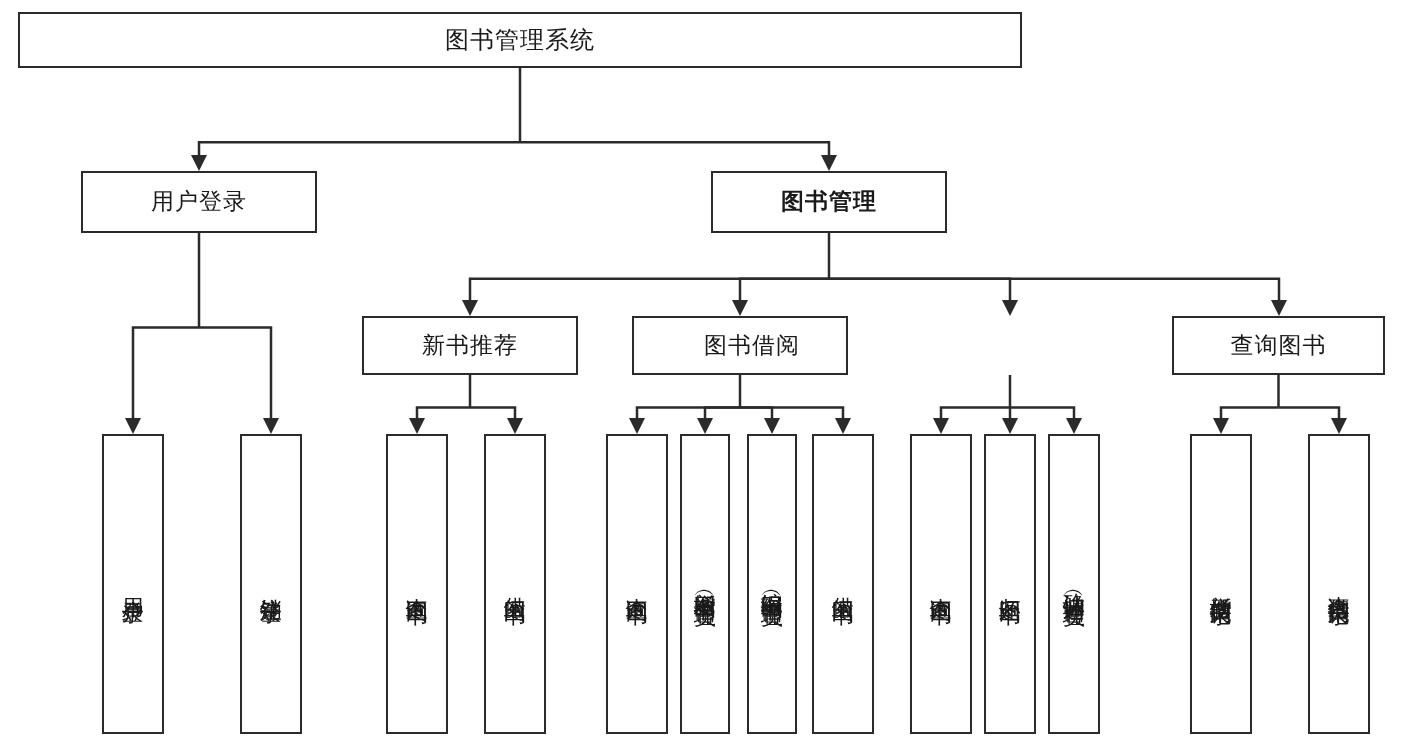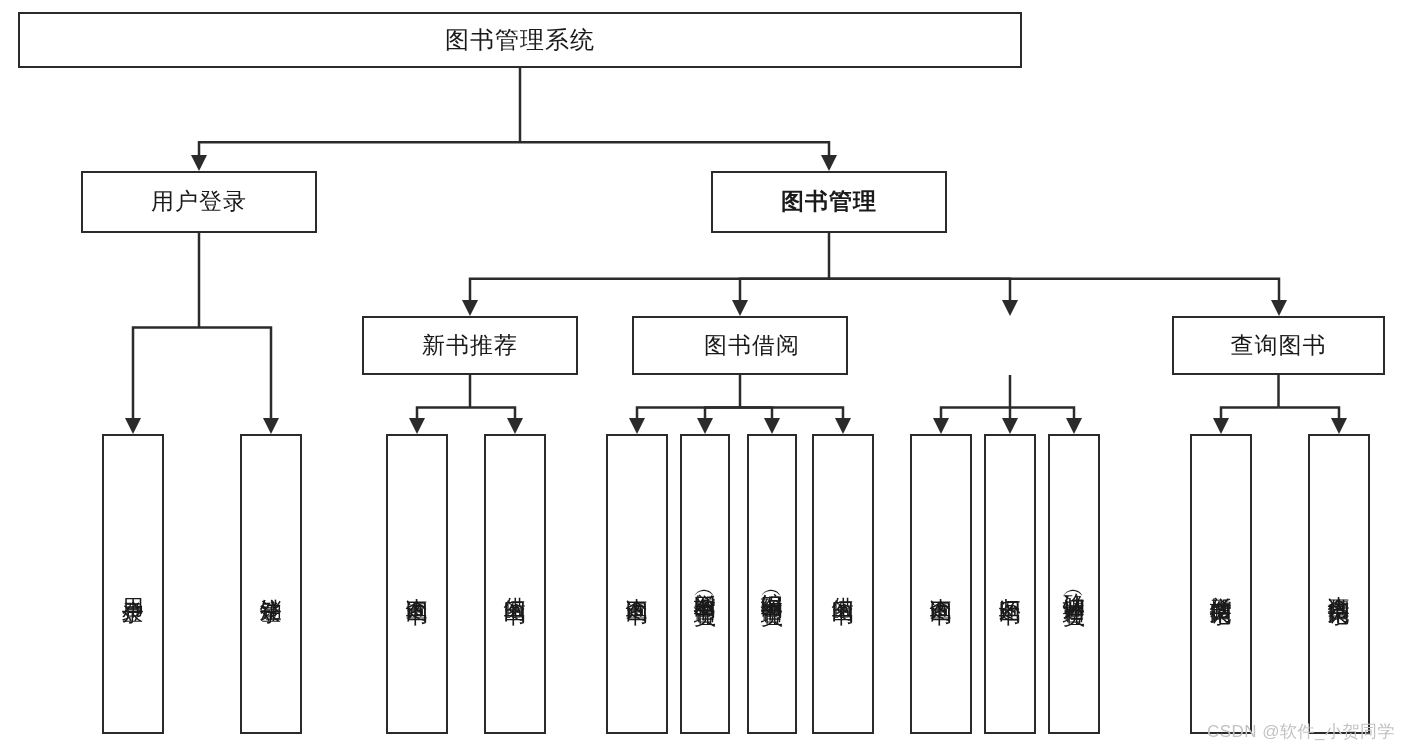--- a/index.html
+++ b/index.html
@@ -182,14 +182,13 @@
     <span>确认归还（管理员）</span>
   </div>
 
   <div class="node vert" style="left: 1190px; top: 434px; width: 62px; height: 300px;">
     <span>新增借阅记录</span>
   </div>
   <div class="node vert" style="left: 1308px; top: 434px; width: 62px; height: 300px;">
     <span>查询借阅记录</span>
   </div>
 
-  <div id="watermark">CSDN @软件_小贺同学</div>
 </div>
 
 </body></html>

